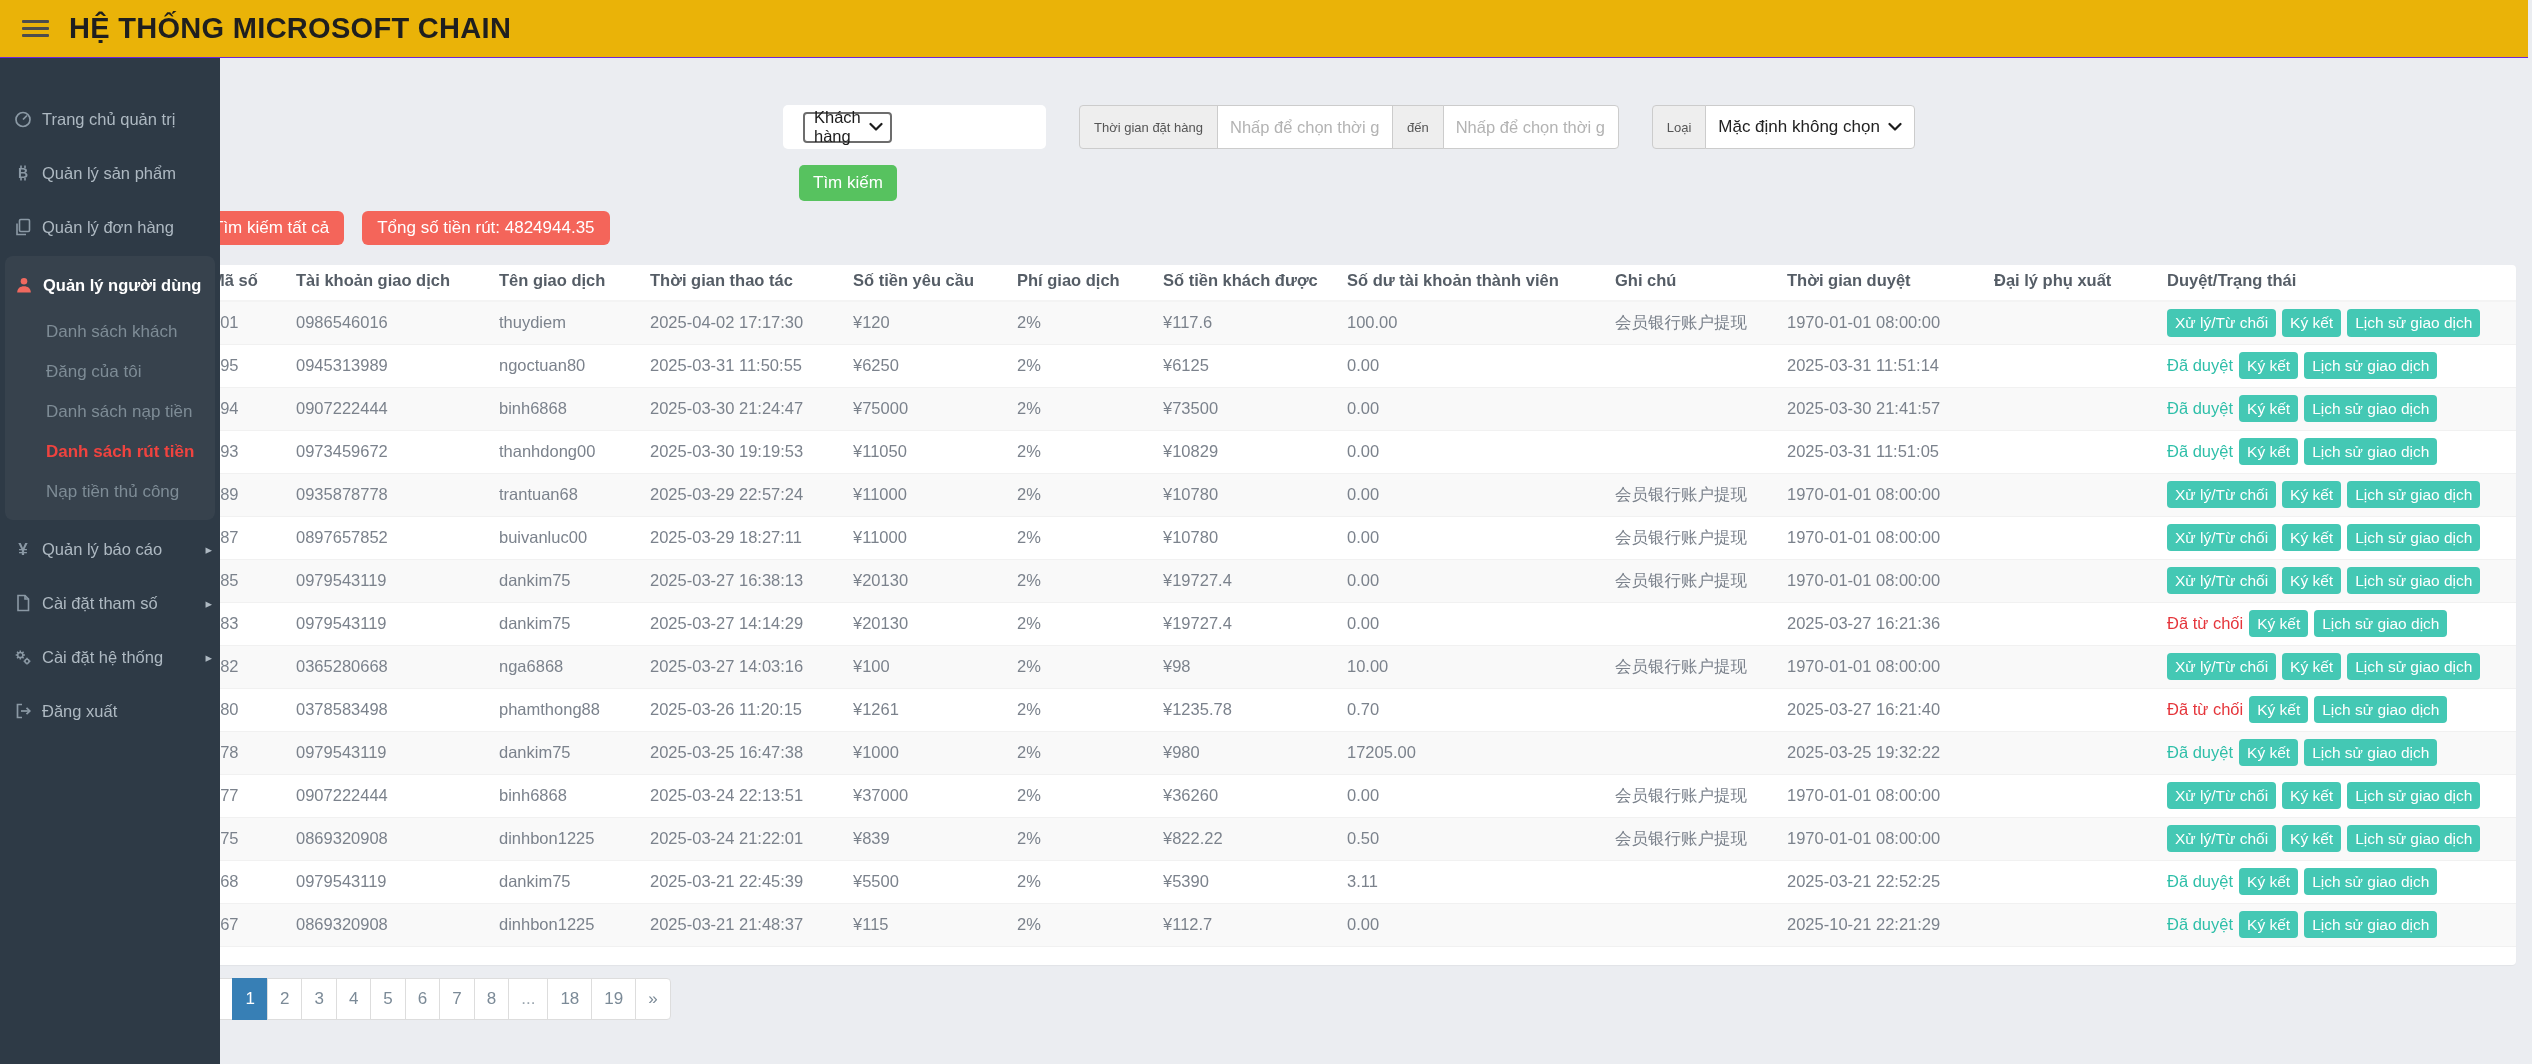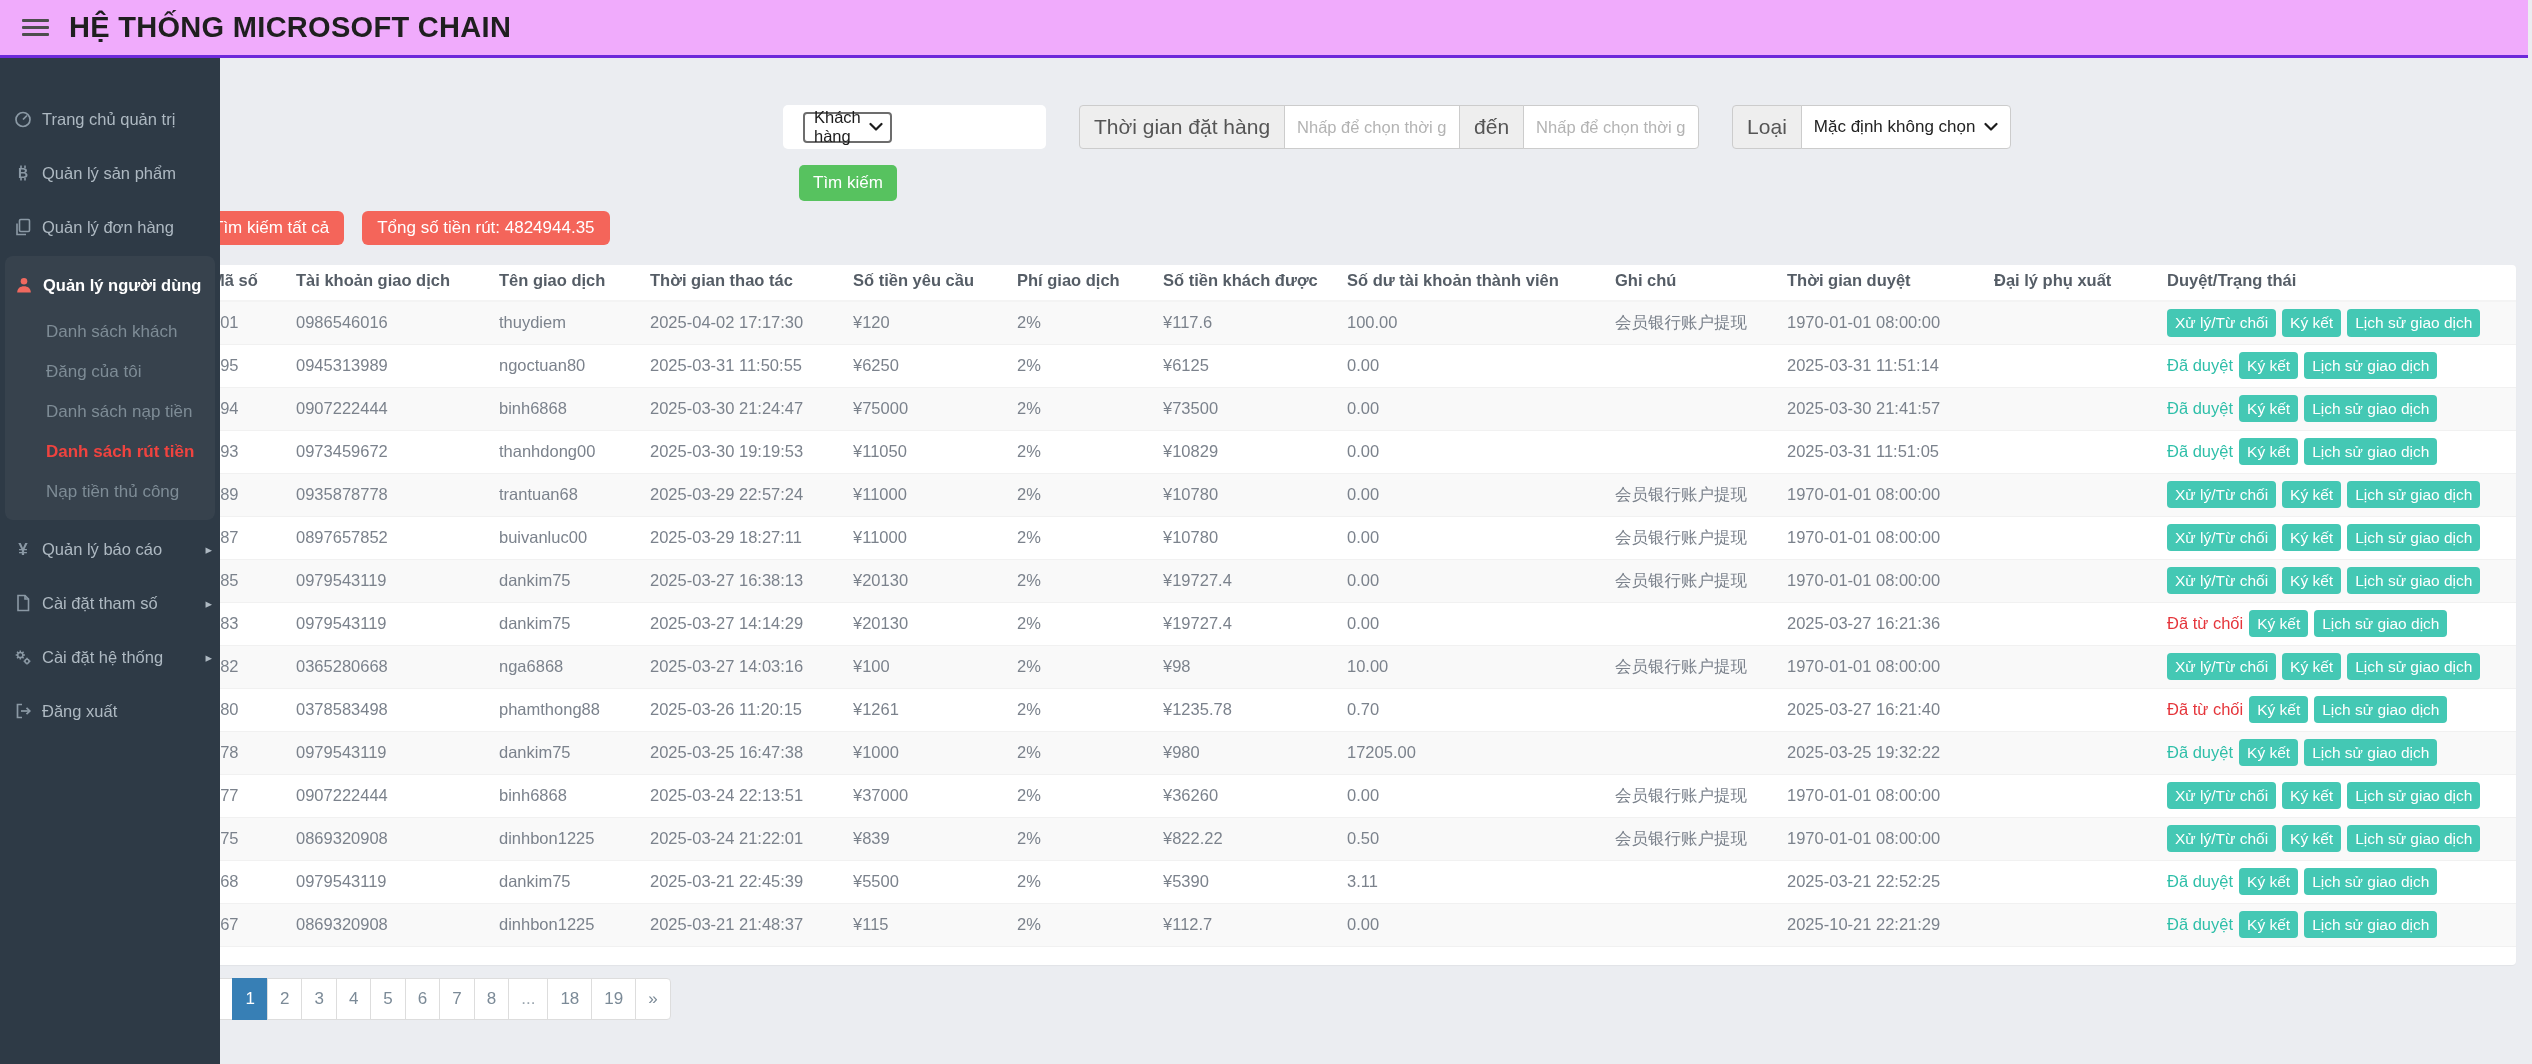--- a/index.html
+++ b/index.html
@@ -7,22 +7,22 @@
   body {
     width:2532px; height:1064px; overflow:hidden;
     background:#ebedf1;
     font-family:"Liberation Sans","DejaVu Sans",sans-serif;
     -webkit-font-smoothing:antialiased;
   }
 
   
   .topbar {
     position:absolute; top:0; left:0; right:4px; height:58px;
-    background:#f0abfc; display:flex; align-items:center; z-index:5;
-    border-bottom:3px solid #6d28d9;
+    background:#eab308; display:flex; align-items:center; z-index:5;
+    border-bottom:1px solid #6d28d9;
   }
   .hamburger { width:27px; margin-left:22px; cursor:pointer; }
   .hamburger i { display:block; height:3px; background:#4d4d4d; margin:4px 0; border-radius:1px; }
   .brand { margin-left:20px; font-size:29px; font-weight:600; color:#1f1f1f; letter-spacing:.3px; }
 
   
   .sidebar {
     position:absolute; top:58px; left:0; bottom:0; width:220px;
     background:#2e3a46; overflow:hidden; z-index:4;
   }
@@ -57,21 +57,21 @@
     display:inline-flex; align-items:center; justify-content:space-between;
     background:#fff; border:2px solid #6d6d6d; border-radius:4px;
     height:31px; padding:0 7px 0 9px; font-size:16.5px; color:#1c1c1c; cursor:pointer; gap:8px;
   }
   .select-box svg { flex:0 0 auto; }
   .kw-input { flex:1; border:none; outline:none; height:38px; font-size:17px; padding:0 10px; color:#333; background:transparent; }
 
   .grp-bordered { display:flex; align-items:stretch; margin-left:33px; border-radius:4px; }
   .addon {
     background:#eeeeee; border:1px solid #cccccc; color:#555;
-    display:flex; align-items:center; padding:0 14px; font-size:21px; white-space:nowrap;
+    display:flex; align-items:center; padding:0 14px; font-size:13px; white-space:nowrap;
   }
   .grp-bordered > *:not(:first-child) { margin-left:-1px; }
   .grp-bordered > *:first-child { border-radius:4px 0 0 4px; }
   .grp-bordered > *:last-child { border-radius:0 4px 4px 0; }
   .date-input {
     width:176px; border:1px solid #cccccc; background:#fff; outline:none;
     font-size:16.5px; padding:0 12px; color:#333;
   }
   .date-input::placeholder { color:#b3b3b3; }
   .loai-select {

